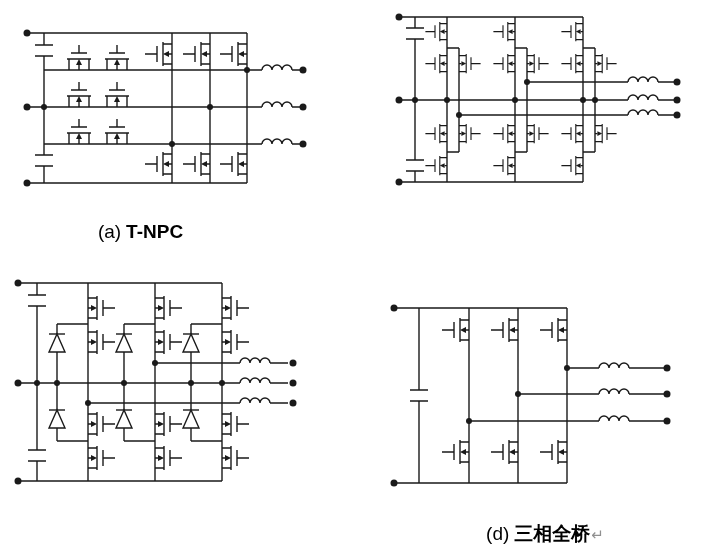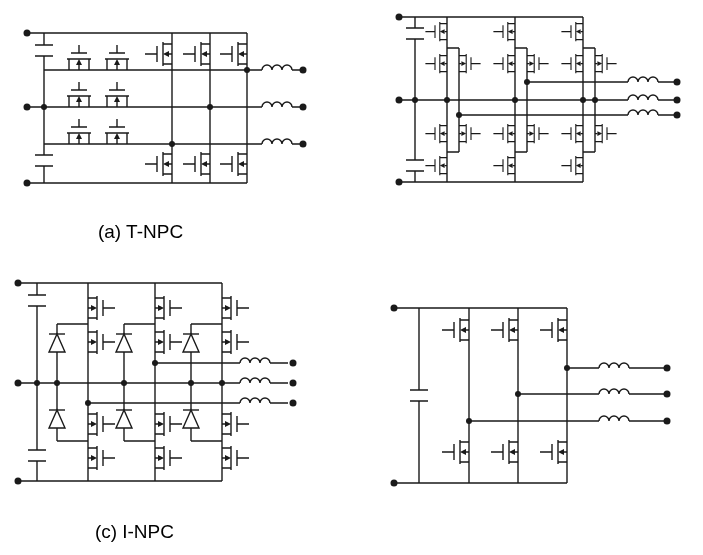--- a/index.html
+++ b/index.html
@@ -7,21 +7,21 @@
     position:relative;width:703px;height:555px;background:#fff;overflow:hidden;
     font-family:"Liberation Sans", sans-serif;
   }
   svg.sch{position:absolute;left:0;top:0;color:var(--line,#1a1a1a);}
   svg.sch .wire{stroke:currentColor;stroke-width:1.4;fill:none;}
   .caption{
     position:absolute;width:200px;text-align:center;
     font-size:19px;color:#000;white-space:nowrap;
   }
   .caption .idx{font-weight:400;}
-  .caption .ttl{font-weight:400;margin-left:5px;}
+  .caption .ttl{font-weight:700;margin-left:5px;}
   .caption .return-mark{
     color:var(--return_mark,#909090);font-weight:400;font-size:15px;margin-left:1px;
   }
 </style>
 </head>
 <body>
 
 <div id="screen">
 
 <svg class="sch" width="703" height="555" viewBox="0 0 703 555">
@@ -203,17 +203,17 @@
     <use href="#term" x="394" y="483"></use>
     <use href="#term" x="667" y="368"></use>
     <use href="#term" x="667" y="394"></use>
     <use href="#term" x="667" y="421"></use>
   </g>
 </svg>
 
   <div class="caption" style="left:41px;top:221px;">
     <span class="idx">(a)</span><span class="ttl">T-NPC</span><span class="return-mark"></span>
   </div>
-  <div class="caption" style="left:35px;top:521px;">
-    <span class="idx">(c)</span><span class="ttl">I-NPC</span><span class="return-mark"></span>
+  <div class="caption" style="left:445px;top:521px;">
+    <span class="idx">(d)</span><span class="ttl">三相全桥</span><span class="return-mark">↵</span>
   </div>
 
 </div>
 
 </body></html>

